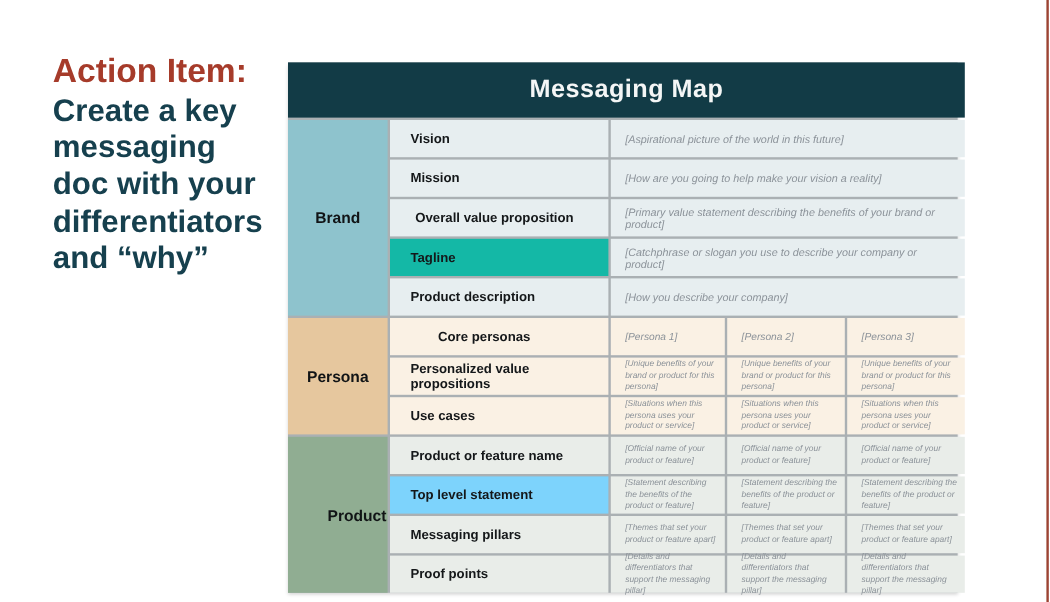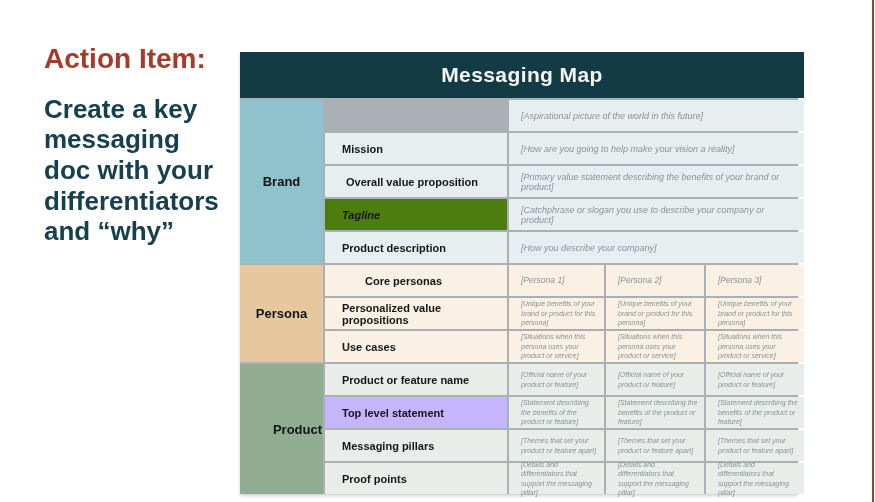--- a/index.html
+++ b/index.html
@@ -23,21 +23,21 @@
     font-size: 28px;
     font-weight: bold;
     line-height: 1.1;
   }
   .action-text {
     color: #16404e;
     font-size: 26px;
     font-weight: bold;
     line-height: 1.18;
     white-space: pre-line;
-    margin-top: 19px;
+    margin-top: 2px;
   }
 
   
   .edge-line {
     position: absolute;
     top: 0;
     right: 1px;
     width: 2px;
     height: 502px;
     background: #9c4433;
@@ -106,26 +106,27 @@
   <div class="action-text">Create a key
 messaging
 doc with your
 differentiators
 and “why”</div>
 </div>
 
 <div class="mm-table" id="mm-table">
   <div class="mm-header">Messaging Map</div>
 <div class="cat-cell" style="background: rgb(142, 195, 205); grid-row: 2 / span 5;">Brand</div>
+    <div class="label-cell" style="background: rgb(231, 238, 240); grid-row: 2;">Vision</div>
     <div class="value wide" style="background: rgb(231, 238, 240); grid-row: 2;">[Aspirational picture of the world in this future]</div>
     <div class="label-cell" style="background: rgb(231, 238, 240); grid-row: 3;">Mission</div>
     <div class="value wide" style="background: rgb(231, 238, 240); grid-row: 3;">[How are you going to help make your vision a reality]</div>
     <div class="label-cell" style="background: rgb(231, 238, 240); grid-row: 4; padding-left: 21px;">Overall value proposition</div>
     <div class="value wide" style="background: rgb(231, 238, 240); grid-row: 4;">[Primary value statement describing the benefits of your brand or product]</div>
-    <div class="label-cell" style="background: #4d7c0f; grid-row: 5; font-style: italic;">Tagline</div>
+    <div class="label-cell" style="background: #14b8a6; grid-row: 5;">Tagline</div>
     <div class="value wide" style="background: rgb(231, 238, 240); grid-row: 5;">[Catchphrase or slogan you use to describe your company or product]</div>
     <div class="label-cell" style="background: rgb(231, 238, 240); grid-row: 6;">Product description</div>
     <div class="value wide" style="background: rgb(231, 238, 240); grid-row: 6;">[How you describe your company]</div>
     <div class="cat-cell" style="background: rgb(230, 199, 158); grid-row: 7 / span 3;">Persona</div>
     <div class="label-cell" style="background: rgb(250, 241, 228); grid-row: 7; padding-left: 40px;">Core personas</div>
     <div class="value col short" style="background: rgb(250, 241, 228); grid-area: 7 / 3;">[Persona 1]</div>
     <div class="value col short" style="background: rgb(250, 241, 228); grid-area: 7 / 4;">[Persona 2]</div>
     <div class="value col short" style="background: rgb(250, 241, 228); grid-area: 7 / 5;">[Persona 3]</div>
     <div class="label-cell" style="background: rgb(250, 241, 228); grid-row: 8;">Personalized value propositions</div>
     <div class="value col" style="background: rgb(250, 241, 228); grid-area: 8 / 3;">[Unique benefits of your brand or product for this persona]</div>
@@ -133,21 +134,21 @@
     <div class="value col" style="background: rgb(250, 241, 228); grid-area: 8 / 5;">[Unique benefits of your brand or product for this persona]</div>
     <div class="label-cell" style="background: rgb(250, 241, 228); grid-row: 9;">Use cases</div>
     <div class="value col" style="background: rgb(250, 241, 228); grid-area: 9 / 3;">[Situations when this persona uses your product or service]</div>
     <div class="value col" style="background: rgb(250, 241, 228); grid-area: 9 / 4;">[Situations when this persona uses your product or service]</div>
     <div class="value col" style="background: rgb(250, 241, 228); grid-area: 9 / 5;">[Situations when this persona uses your product or service]</div>
     <div class="cat-cell" style="background: rgb(144, 173, 146); grid-row: 10 / span 4; padding-left: 32px;">Product</div>
     <div class="label-cell" style="background: rgb(233, 237, 233); grid-row: 10;">Product or feature name</div>
     <div class="value col" style="background: rgb(233, 237, 233); grid-area: 10 / 3;">[Official name of your product or feature]</div>
     <div class="value col" style="background: rgb(233, 237, 233); grid-area: 10 / 4;">[Official name of your product or feature]</div>
     <div class="value col" style="background: rgb(233, 237, 233); grid-area: 10 / 5;">[Official name of your product or feature]</div>
-    <div class="label-cell" style="background: #c4b5fd; grid-row: 11;">Top level statement</div>
+    <div class="label-cell" style="background: #7dd3fc; grid-row: 11;">Top level statement</div>
     <div class="value col" style="background: rgb(233, 237, 233); grid-area: 11 / 3;">[Statement describing the benefits of the product or feature]</div>
     <div class="value col" style="background: rgb(233, 237, 233); grid-area: 11 / 4;">[Statement describing the benefits of the product or feature]</div>
     <div class="value col" style="background: rgb(233, 237, 233); grid-area: 11 / 5;">[Statement describing the benefits of the product or feature]</div>
     <div class="label-cell" style="background: rgb(233, 237, 233); grid-row: 12;">Messaging pillars</div>
     <div class="value col" style="background: rgb(233, 237, 233); grid-area: 12 / 3;">[Themes that set your product or feature apart]</div>
     <div class="value col" style="background: rgb(233, 237, 233); grid-area: 12 / 4;">[Themes that set your product or feature apart]</div>
     <div class="value col" style="background: rgb(233, 237, 233); grid-area: 12 / 5;">[Themes that set your product or feature apart]</div>
     <div class="label-cell" style="background: rgb(233, 237, 233); grid-row: 13;">Proof points</div>
     <div class="value col" style="background: rgb(233, 237, 233); grid-area: 13 / 3;">[Details and differentiators that support the messaging pillar]</div>
     <div class="value col" style="background: rgb(233, 237, 233); grid-area: 13 / 4;">[Details and differentiators that support the messaging pillar]</div>

